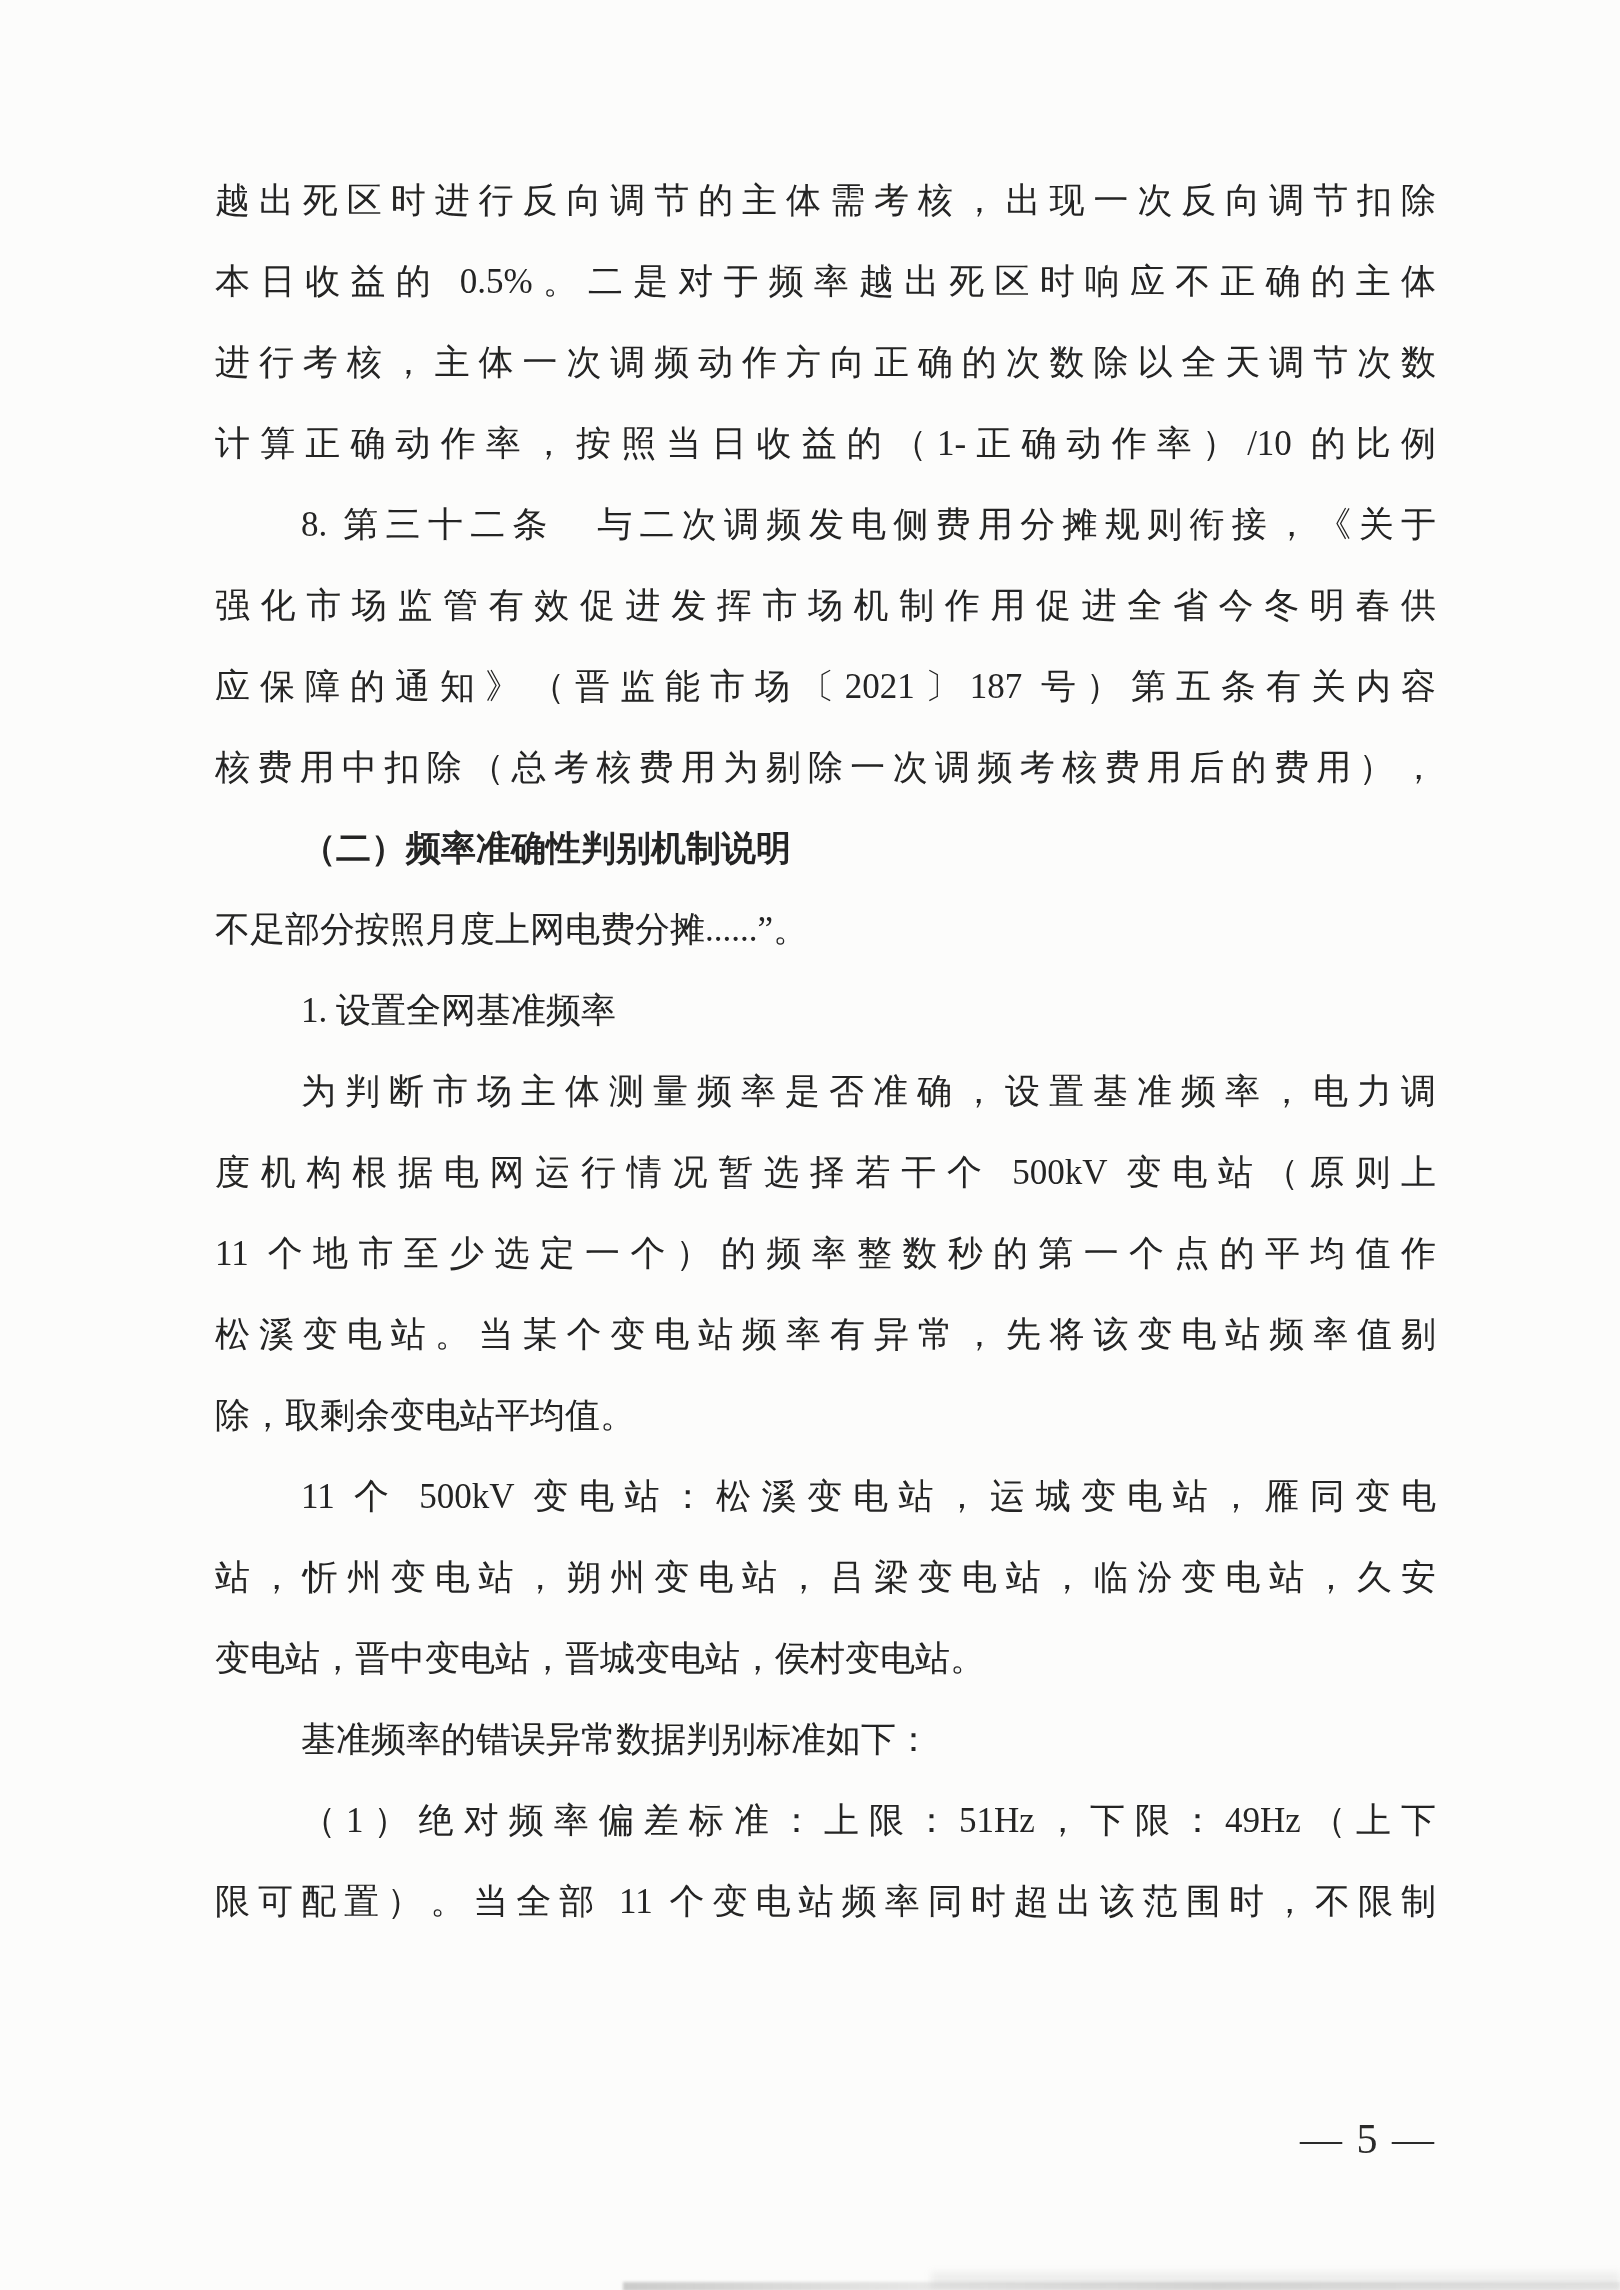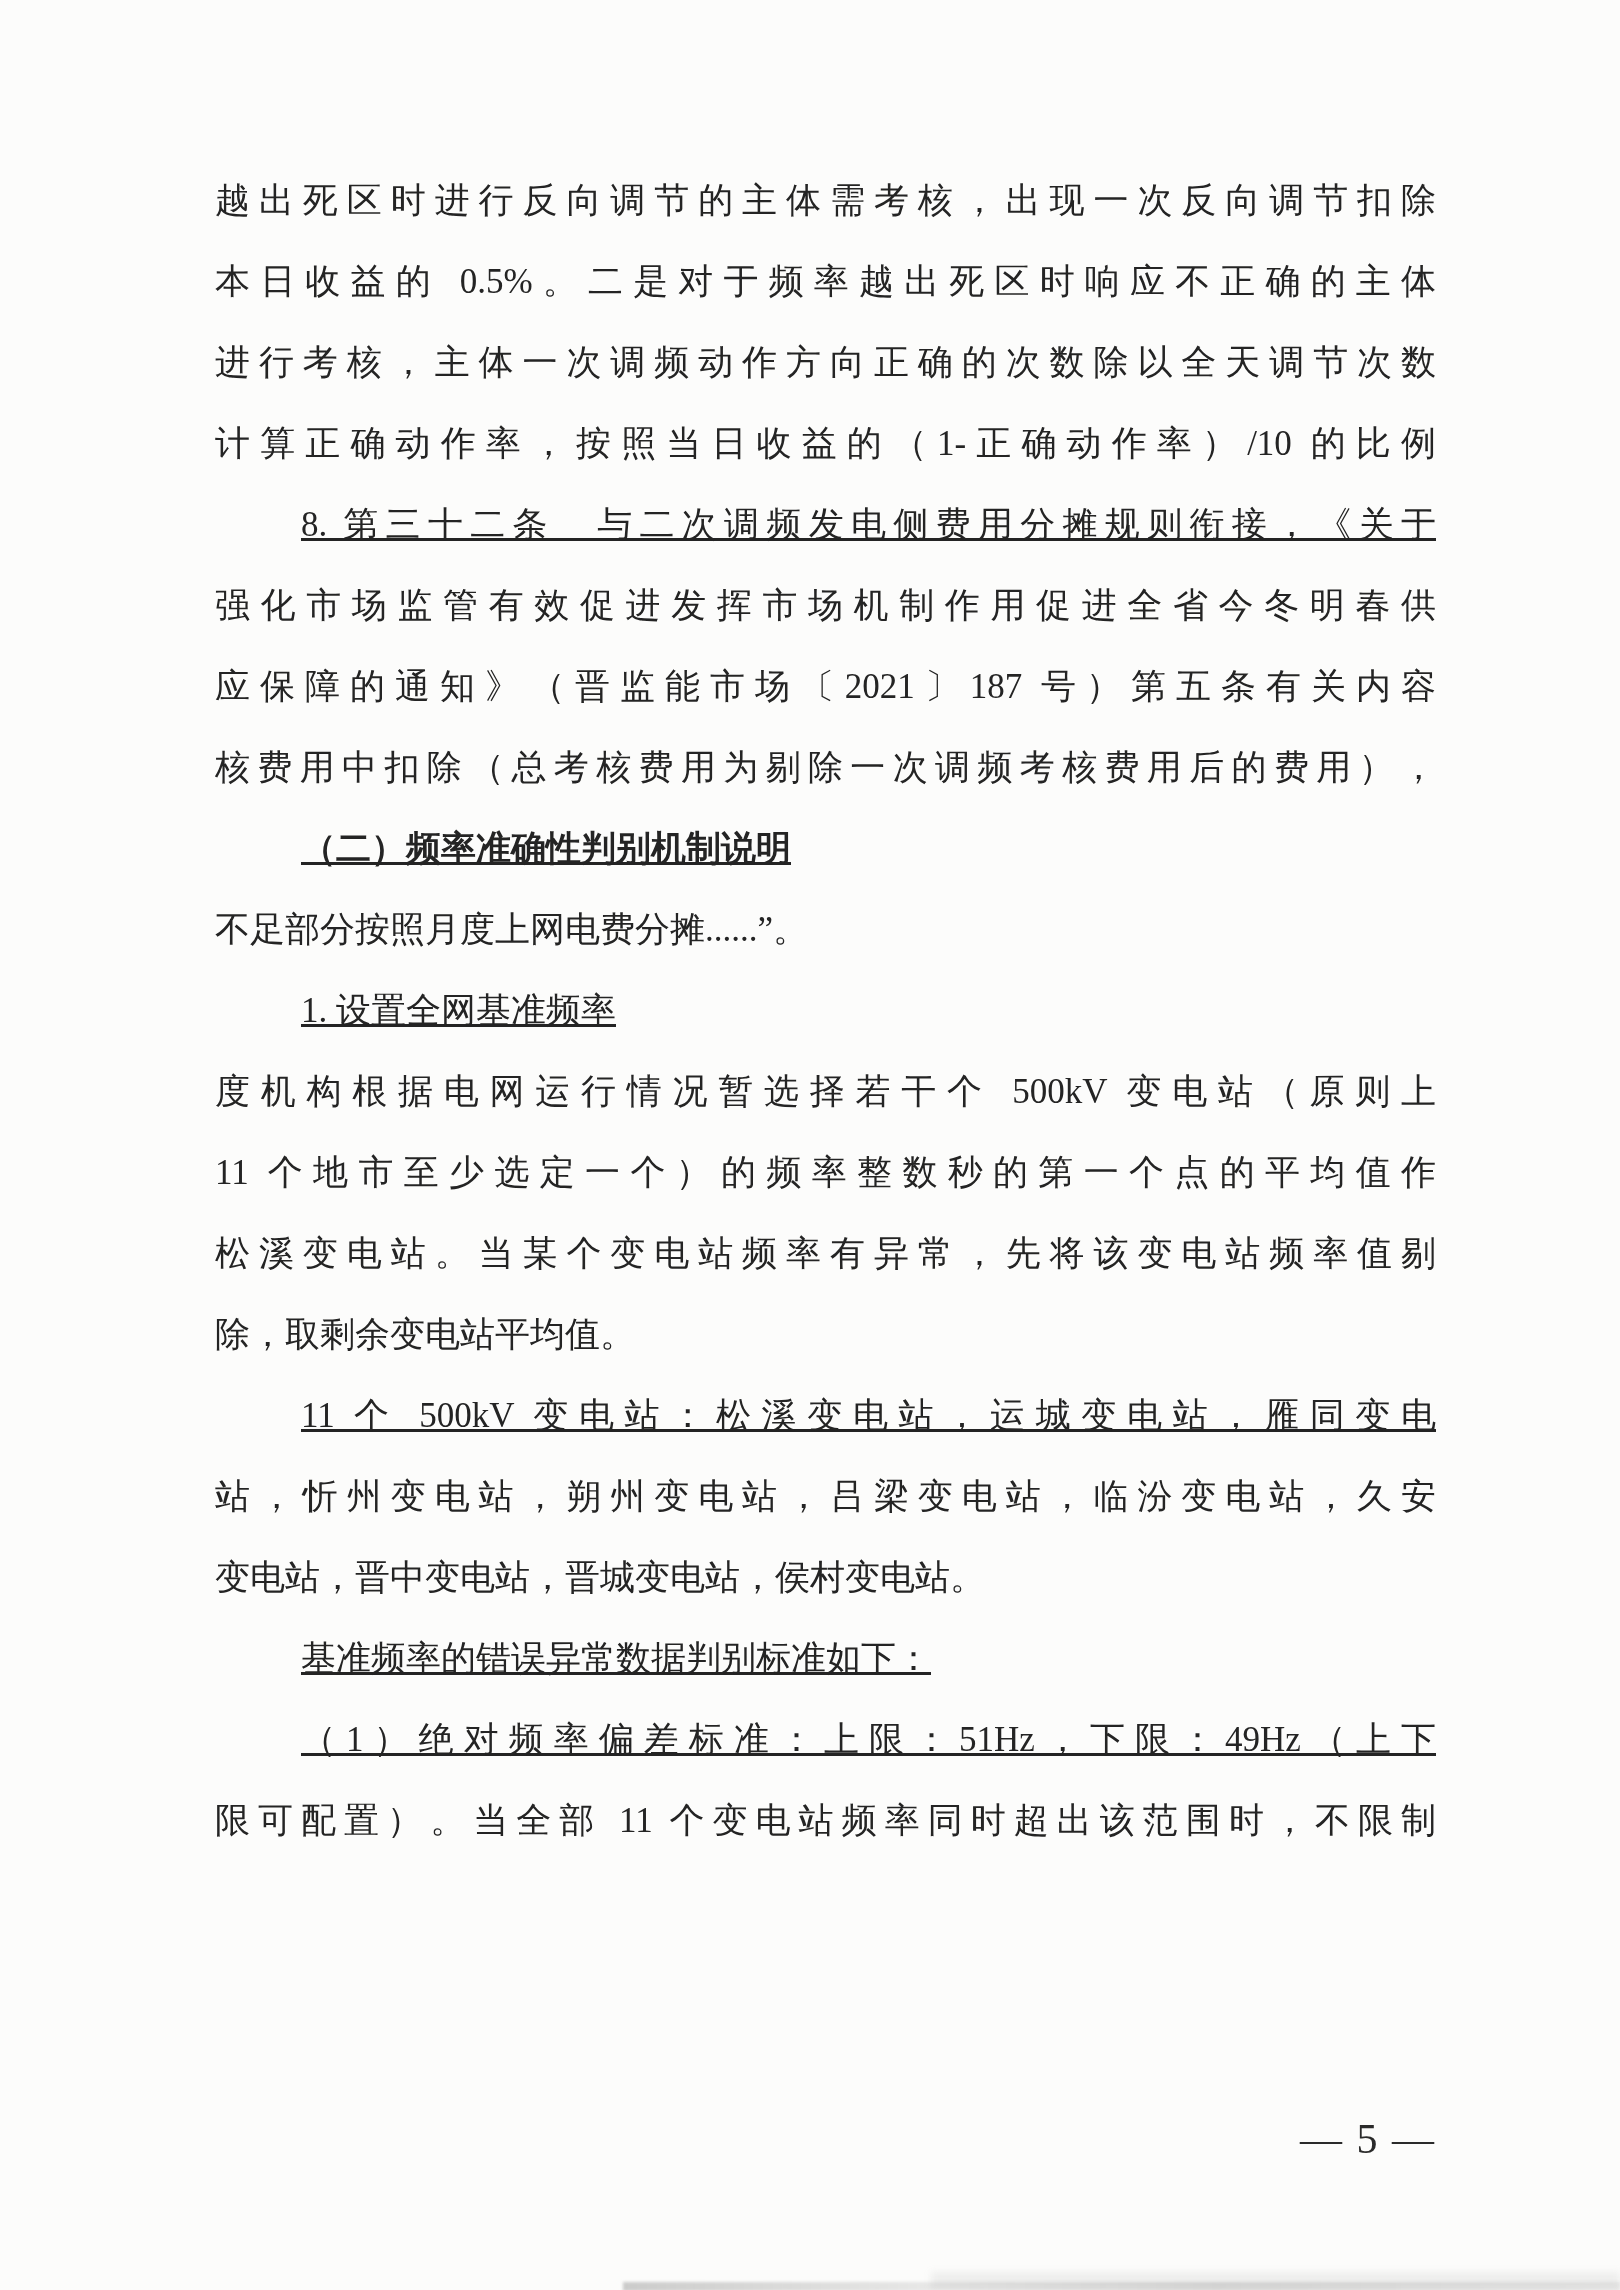--- a/index.html
+++ b/index.html
@@ -27,21 +27,21 @@
     white-space: nowrap;
     text-align: left;
     overflow: visible;
   }
   .line.fill {
     white-space: normal;
     text-align: justify;
     text-align-last: justify;
     text-justify: inter-character;
   }
-  .line.indent { text-indent: 86px; text-decoration: underline; }
+  .line.indent { text-indent: 86px; }
   .line.bold { font-weight: bold; }
   .footer {
     position: absolute;
     top: 2117px;
     left: 215px;
     width: 1221px;
     text-align: right;
     font-size: 42px;
     line-height: 45px;
     letter-spacing: 2px;
@@ -79,20 +79,21 @@
       <div class="line fill">本日收益的 0.5%。二是对于频率越出死区时响应不正确的主体</div>
       <div class="line fill">进行考核，主体一次调频动作方向正确的次数除以全天调节次数</div>
       <div class="line fill">计算正确动作率，按照当日收益的（1-正确动作率）/10 的比例</div>
       <div class="line fill indent">8. 第三十二条　与二次调频发电侧费用分摊规则衔接，《关于</div>
       <div class="line fill">强化市场监管有效促进发挥市场机制作用促进全省今冬明春供</div>
       <div class="line fill">应保障的通知》（晋监能市场〔2021〕187 号）第五条有关内容</div>
       <div class="line fill">核费用中扣除（总考核费用为剔除一次调频考核费用后的费用），</div>
       <div class="line indent bold">（二）频率准确性判别机制说明</div>
       <div class="line">不足部分按照月度上网电费分摊......”。</div>
       <div class="line indent">1. 设置全网基准频率</div>
+      <div class="line fill indent">为判断市场主体测量频率是否准确，设置基准频率，电力调</div>
       <div class="line fill">度机构根据电网运行情况暂选择若干个 500kV 变电站（原则上</div>
       <div class="line fill">11 个地市至少选定一个）的频率整数秒的第一个点的平均值作</div>
       <div class="line fill">松溪变电站。当某个变电站频率有异常，先将该变电站频率值剔</div>
       <div class="line">除，取剩余变电站平均值。</div>
       <div class="line fill indent">11 个 500kV 变电站：松溪变电站，运城变电站，雁同变电</div>
       <div class="line fill">站，忻州变电站，朔州变电站，吕梁变电站，临汾变电站，久安</div>
       <div class="line">变电站，晋中变电站，晋城变电站，侯村变电站。</div>
       <div class="line indent">基准频率的错误异常数据判别标准如下：</div>
       <div class="line fill indent">（1）绝对频率偏差标准：上限：51Hz，下限：49Hz（上下</div>
       <div class="line fill">限可配置）。当全部 11 个变电站频率同时超出该范围时，不限制</div>

